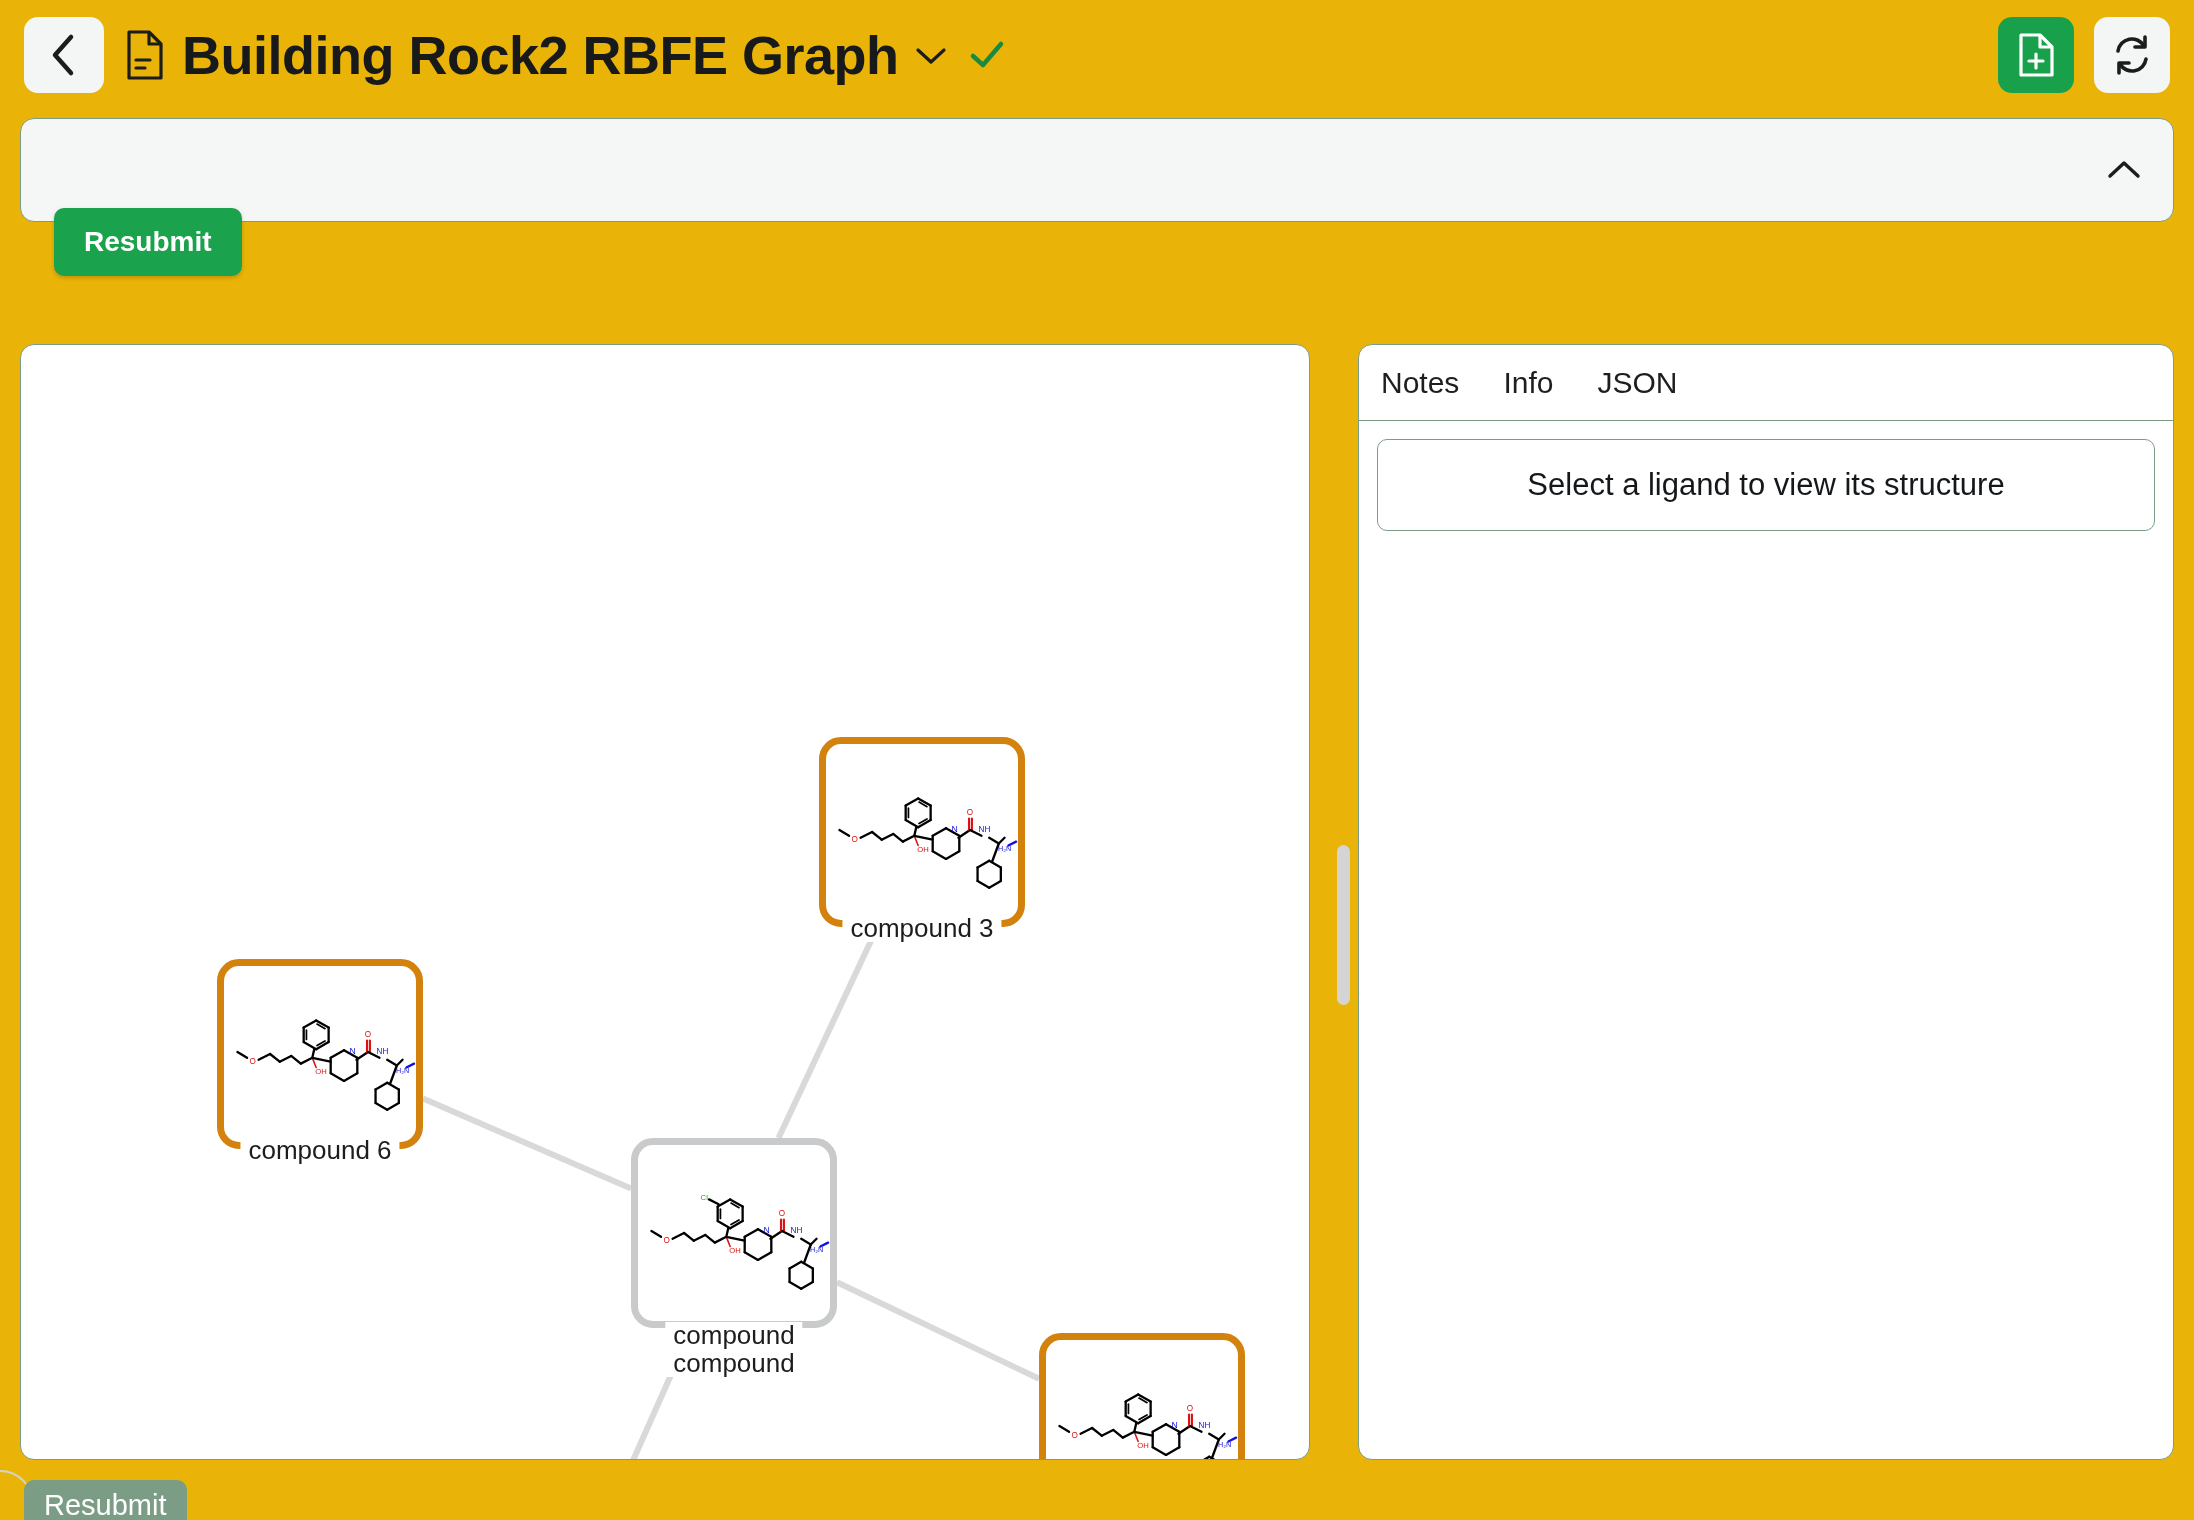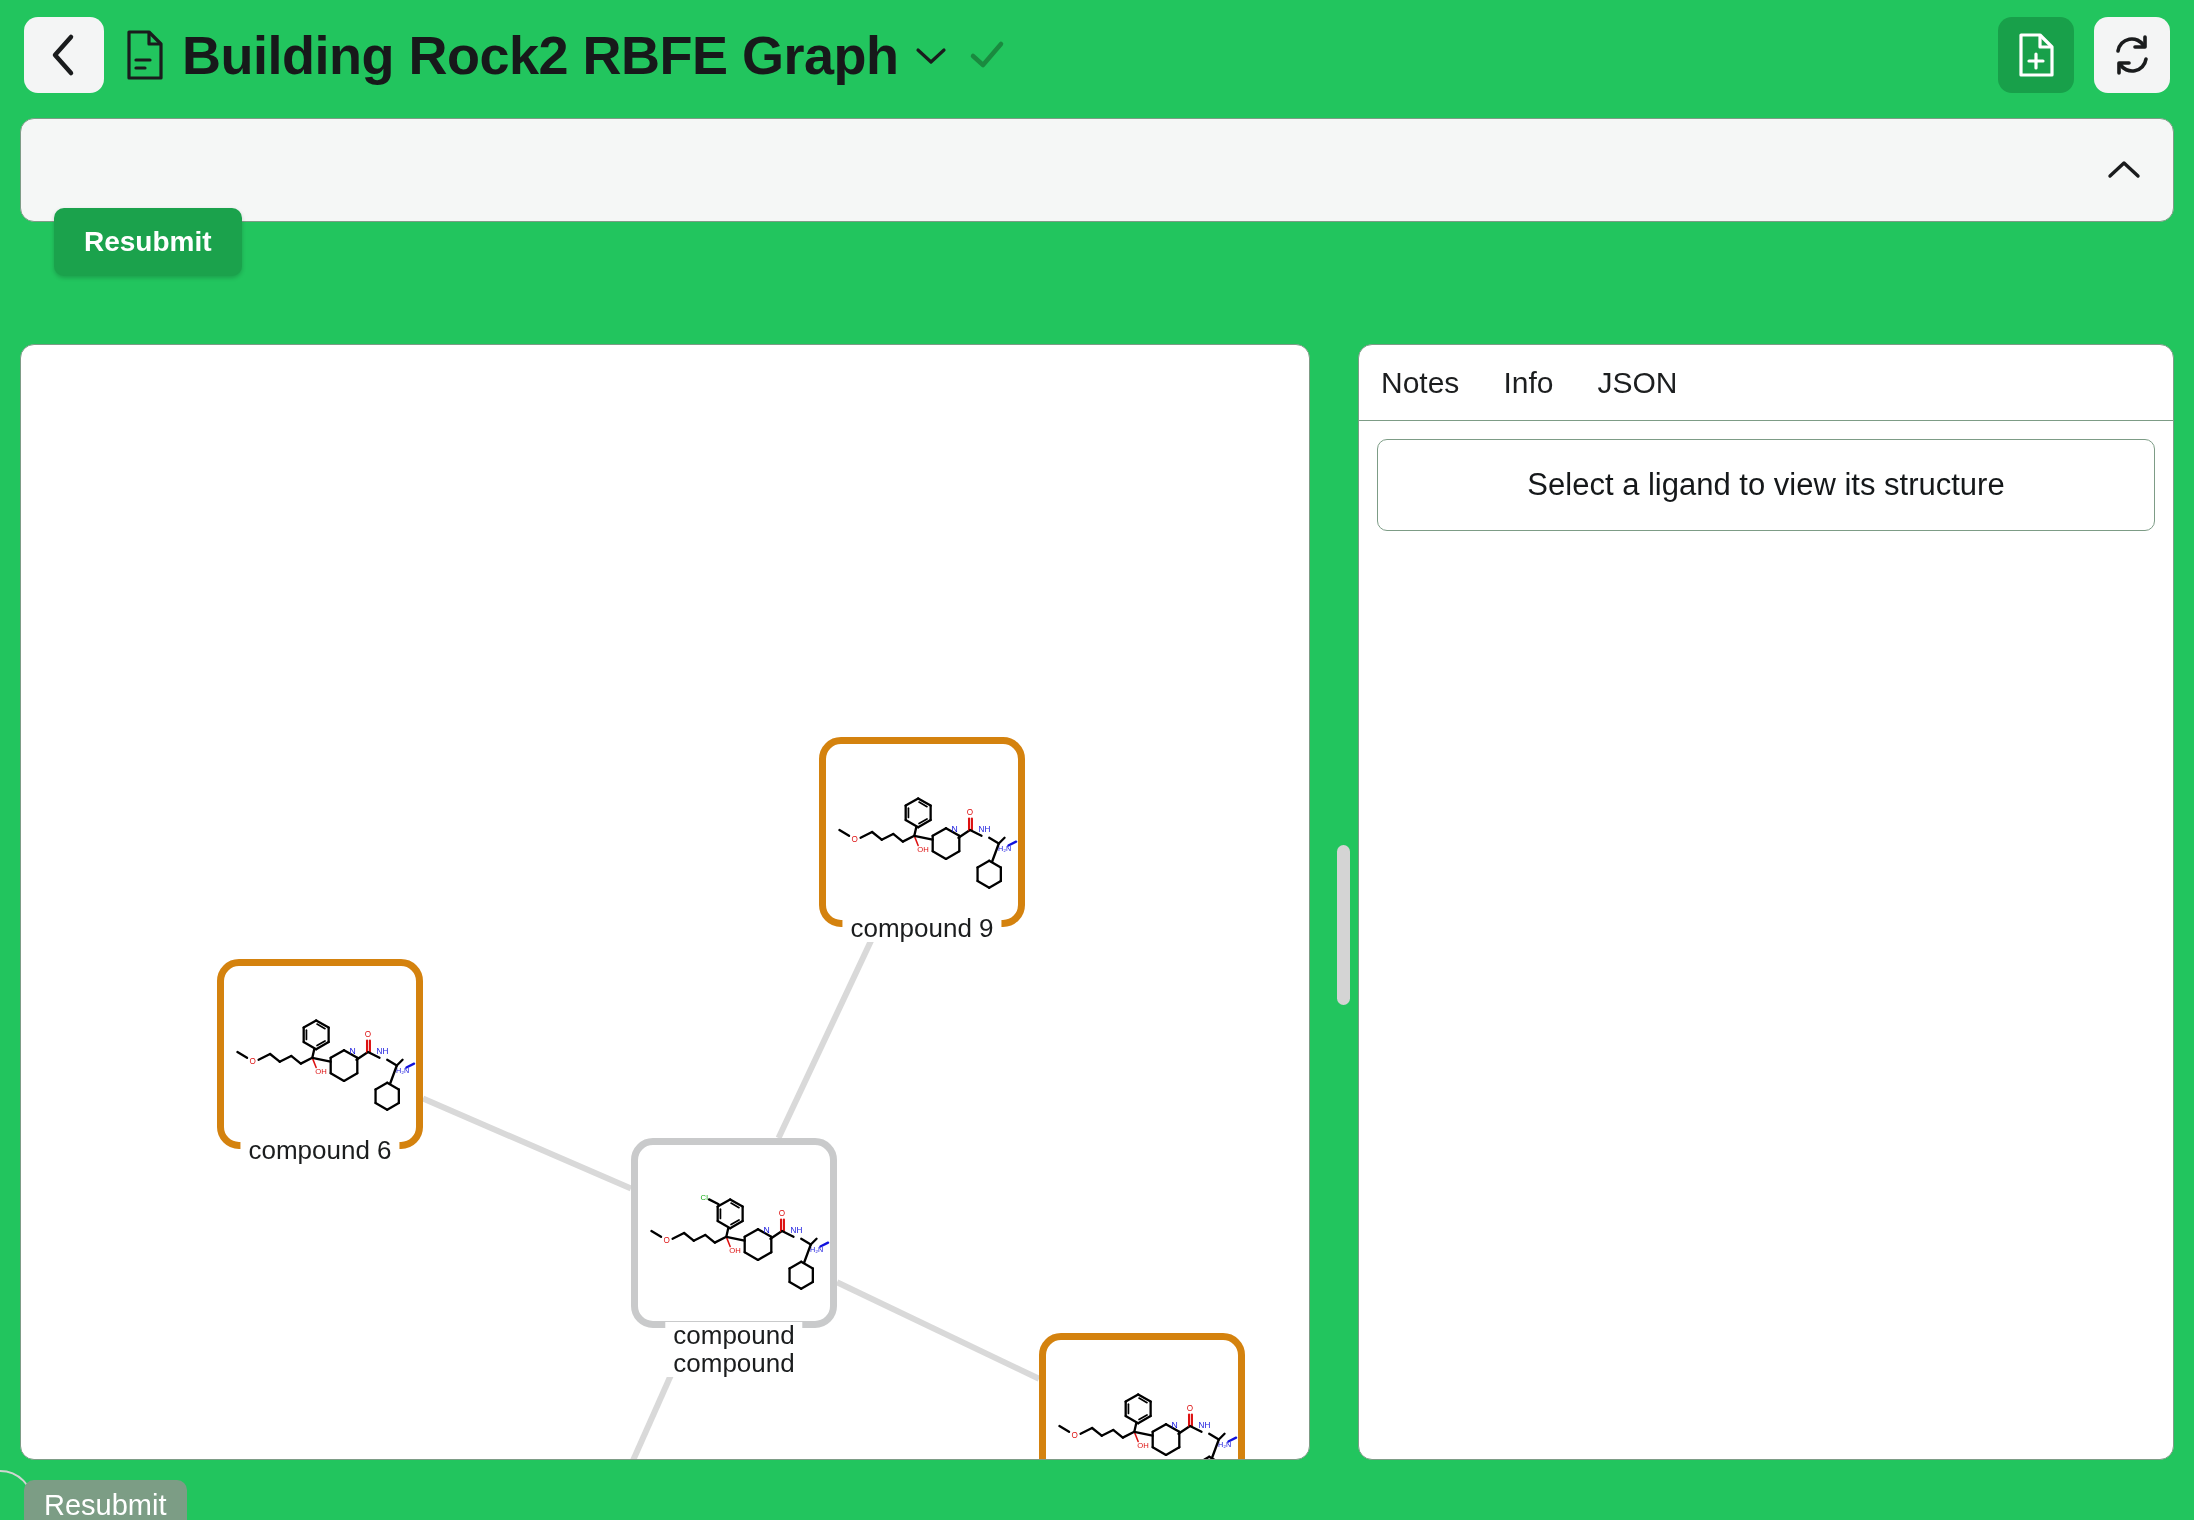--- a/index.html
+++ b/index.html
@@ -4,21 +4,21 @@
 <title>Building Rock2 RBFE Graph</title>
 <style>
   * { box-sizing: border-box; }
   html, body {
     margin: 0; padding: 0;
     width: 2194px; height: 1520px;
     background: #ffffff;
     font-family: "Liberation Sans", sans-serif;
     overflow: hidden;
   }
-  .page { position: relative; width: 2194px; height: 1520px; background:#22c55e; }
+  .page { position: relative; width: 2194px; height: 1520px; background:#eab308; }
 
   
   .header {
     position:absolute; left:0; top:0; width:2194px; height:110px;
     display:flex; align-items:center; padding:0 24px;
   }
   .back-btn {
     width:80px; height:76px; border-radius:14px; background:#f4f5f5;
     display:flex; align-items:center; justify-content:center; flex:0 0 auto;
     cursor:pointer; border:none;
@@ -239,21 +239,21 @@
             <text x="186" y="100" fill="#11d" font-size="7.5" font-family="&quot;Liberation Sans&quot;, sans-serif" text-anchor="middle">H₂N</text>
             <line x1="190" y1="94" x2="198" y2="90" stroke="#11d" stroke-width="2.4" stroke-linecap="round"></line>
             <line x1="182.12435565298213" y1="131" x2="170" y2="138" stroke="#000" stroke-width="2.4" stroke-linecap="round"></line>
             <line x1="170" y1="138" x2="157.87564434701787" y2="131" stroke="#000" stroke-width="2.4" stroke-linecap="round"></line>
             <line x1="157.87564434701787" y1="131" x2="157.87564434701787" y2="117" stroke="#000" stroke-width="2.4" stroke-linecap="round"></line>
             <line x1="157.87564434701787" y1="117" x2="170" y2="110" stroke="#000" stroke-width="2.4" stroke-linecap="round"></line>
             <line x1="170" y1="110" x2="182.12435565298213" y2="117" stroke="#000" stroke-width="2.4" stroke-linecap="round"></line>
             <line x1="182.12435565298213" y1="117" x2="182.12435565298213" y2="131" stroke="#000" stroke-width="2.4" stroke-linecap="round"></line>
             <line x1="180" y1="92" x2="173" y2="111" stroke="#000" stroke-width="2.4" stroke-linecap="round"></line>
           </svg>
-          <div class="node-label">compound 9</div>
+          <div class="node-label">compound 3</div>
         </div>
         <div class="node" style="left: 196px; top: 614px; width: 206px; height: 190px;">
           <svg viewBox="0 0 200 160" class="node-structure">
             <line x1="14" y1="78" x2="24" y2="84" stroke="#000" stroke-width="2.4" stroke-linecap="round"></line>
             <text x="30" y="90" fill="#d11" font-size="8.5" font-family="&quot;Liberation Sans&quot;, sans-serif" text-anchor="middle">O</text>
             <line x1="36" y1="86" x2="48" y2="80" stroke="#000" stroke-width="2.4" stroke-linecap="round"></line>
             <line x1="48" y1="80" x2="58" y2="88" stroke="#000" stroke-width="2.4" stroke-linecap="round"></line>
             <line x1="58" y1="88" x2="70" y2="82" stroke="#000" stroke-width="2.4" stroke-linecap="round"></line>
             <line x1="70" y1="82" x2="80" y2="90" stroke="#000" stroke-width="2.4" stroke-linecap="round"></line>
             <line x1="80" y1="90" x2="92" y2="84" stroke="#000" stroke-width="2.4" stroke-linecap="round"></line>

